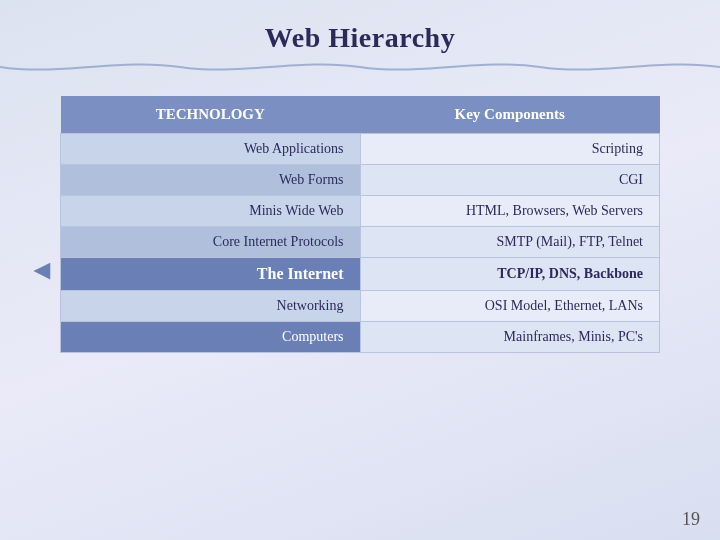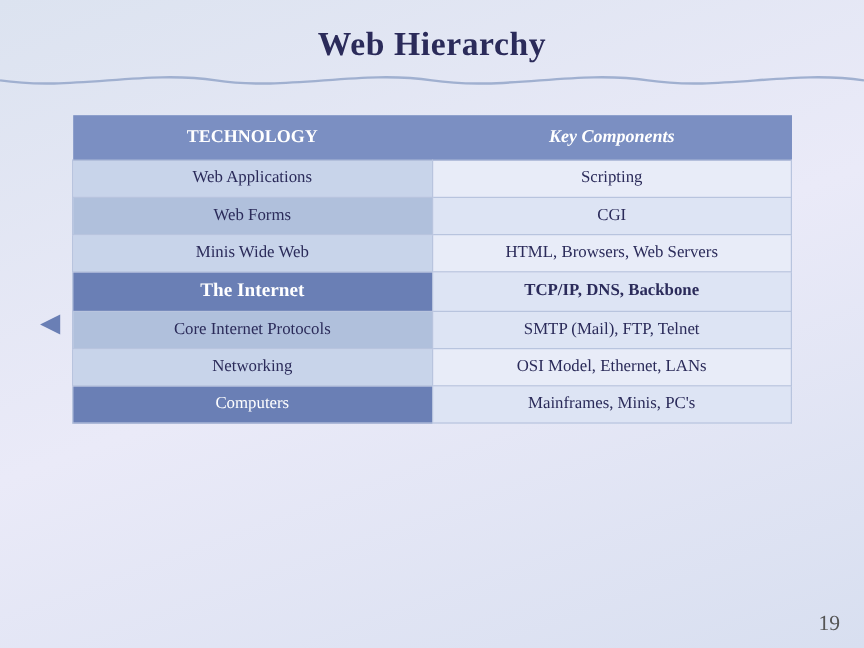--- a/index.html
+++ b/index.html
@@ -62,27 +62,26 @@
     .th-tech {
       background: #7b8fc2;
       color: white;
       width: 50%;
     }
 
     .th-key {
       background: #7b8fc2;
       color: white;
       width: 50%;
-      font-style: italic;
     }
 
     td {
       padding: 7px 16px;
       font-size: 14px;
-      text-align: center;
+      text-align: right;
       border: 1px solid #b8c4de;
     }
 
     .row-light-left {
       background: #c8d4ea;
       color: #2b2b5a;
     }
 
     .row-light-right {
       background: #e8ecf8;
@@ -181,26 +180,26 @@
           </tr>
           <tr>
             <td class="row-medium-left">Web Forms</td>
             <td class="row-medium-right">CGI</td>
           </tr>
           <tr>
             <td class="row-light-left">Minis Wide Web</td>
             <td class="row-light-right">HTML, Browsers, Web Servers</td>
           </tr>
           <tr>
+            <td class="row-medium-left">Core Internet Protocols</td>
+            <td class="row-medium-right">SMTP (Mail), FTP, Telnet</td>
+          </tr>
+          <tr>
             <td class="row-internet-left">The Internet</td>
             <td class="row-internet-right">TCP/IP, DNS, Backbone</td>
-          </tr>
-          <tr>
-            <td class="row-medium-left">Core Internet Protocols</td>
-            <td class="row-medium-right">SMTP (Mail), FTP, Telnet</td>
           </tr>
           <tr>
             <td class="row-networking-left">Networking</td>
             <td class="row-light-right">OSI Model, Ethernet, LANs</td>
           </tr>
           <tr>
             <td class="row-computers-left">Computers</td>
             <td class="row-computers-right">Mainframes, Minis, PC's</td>
           </tr>
         </tbody>

